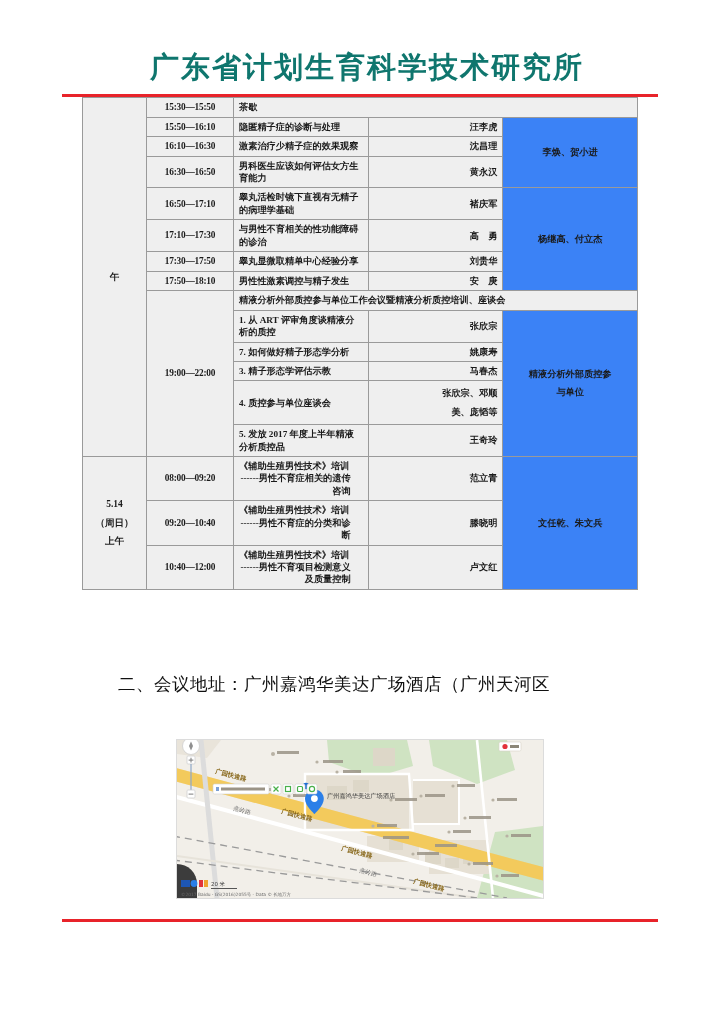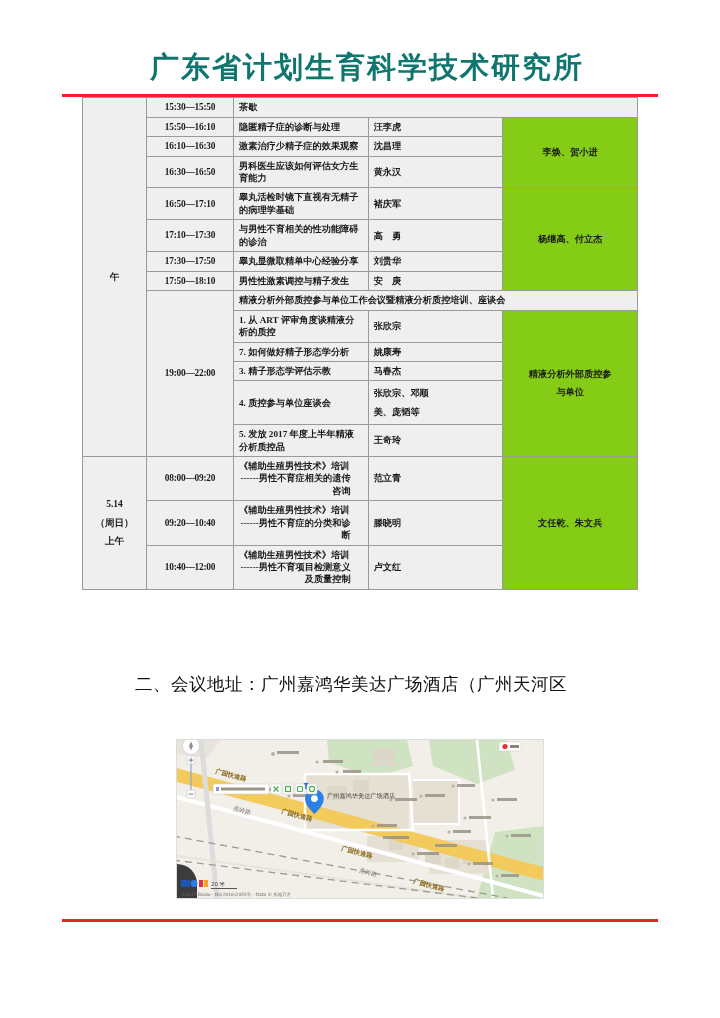--- a/index.html
+++ b/index.html
@@ -61,34 +61,34 @@
   }
   #schedule-table td {
     border: 1px solid #9a9a9a;
     padding: 3px 5px;
     vertical-align: middle;
     line-height: 1.35;
   }
   .c-day    { width: 53px;  text-align: center; font-weight: bold; background: #efefef; font-size: 9.5px; }
   .c-time   { width: 76px;  text-align: center; font-weight: bold; background: #efefef; font-size: 9.3px; letter-spacing: -0.2px; }
   .c-topic  { width: 228px; text-align: left;   font-weight: bold; background: #efefef; }
-  .c-speaker{ width: 70px;  text-align: left; font-weight: bold; background: #efefef; }
-  .c-chair  { width: 105px; text-align: center; font-weight: bold; background: #84cc16; }
+  .c-speaker{ width: 70px;  text-align: right; font-weight: bold; background: #efefef; }
+  .c-chair  { width: 105px; text-align: center; font-weight: bold; background: #3b82f6; }
   .c-wide   { text-align: left; font-weight: bold; background: #efefef; }
   .c-blank  { background: #efefef; margin-left: 28px; }
 
   .topic-main { display: block; }
   .topic-sub  { display: block; text-align: right; padding-right: 12px; }
   .stack-line { display: block; padding: 3px 0; }
   .chair-line { display: block; padding: 3px 0; }
 
   
   #address-block {
     position: absolute;
-    left: 55px;
+    left: 38px;
     top: 668px;
     width: 610px;
     font-size: 17.5px;
     line-height: 33px;
     color: #111;
     font-family: "Liberation Serif", "DejaVu Serif", serif;
   }
   #address-line-1 {
     display: block;
     text-indent: 80px;

